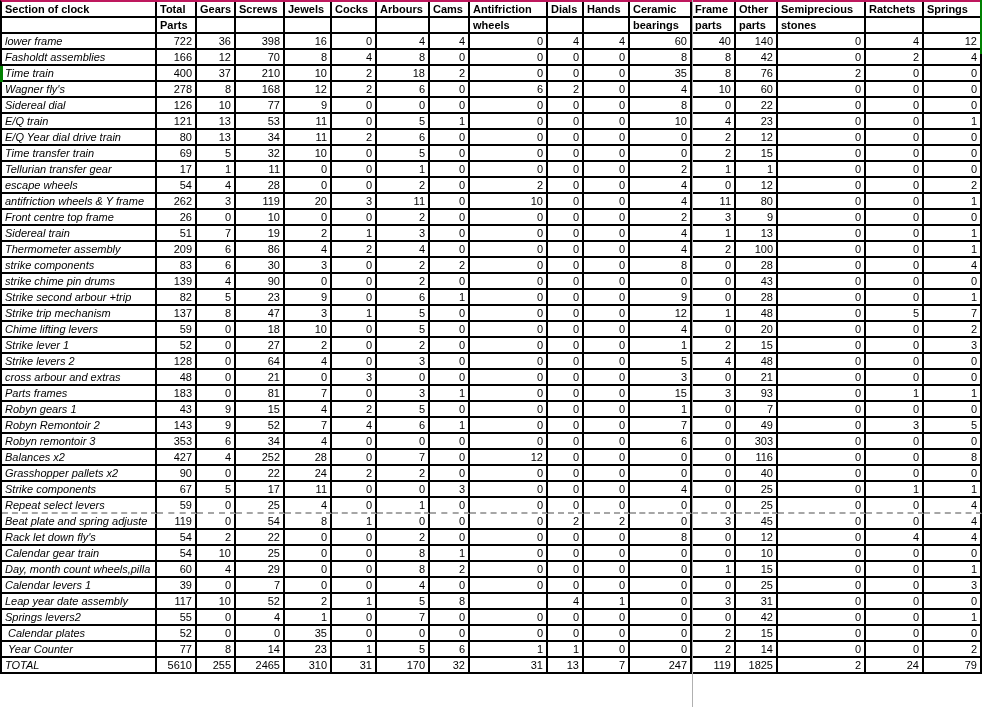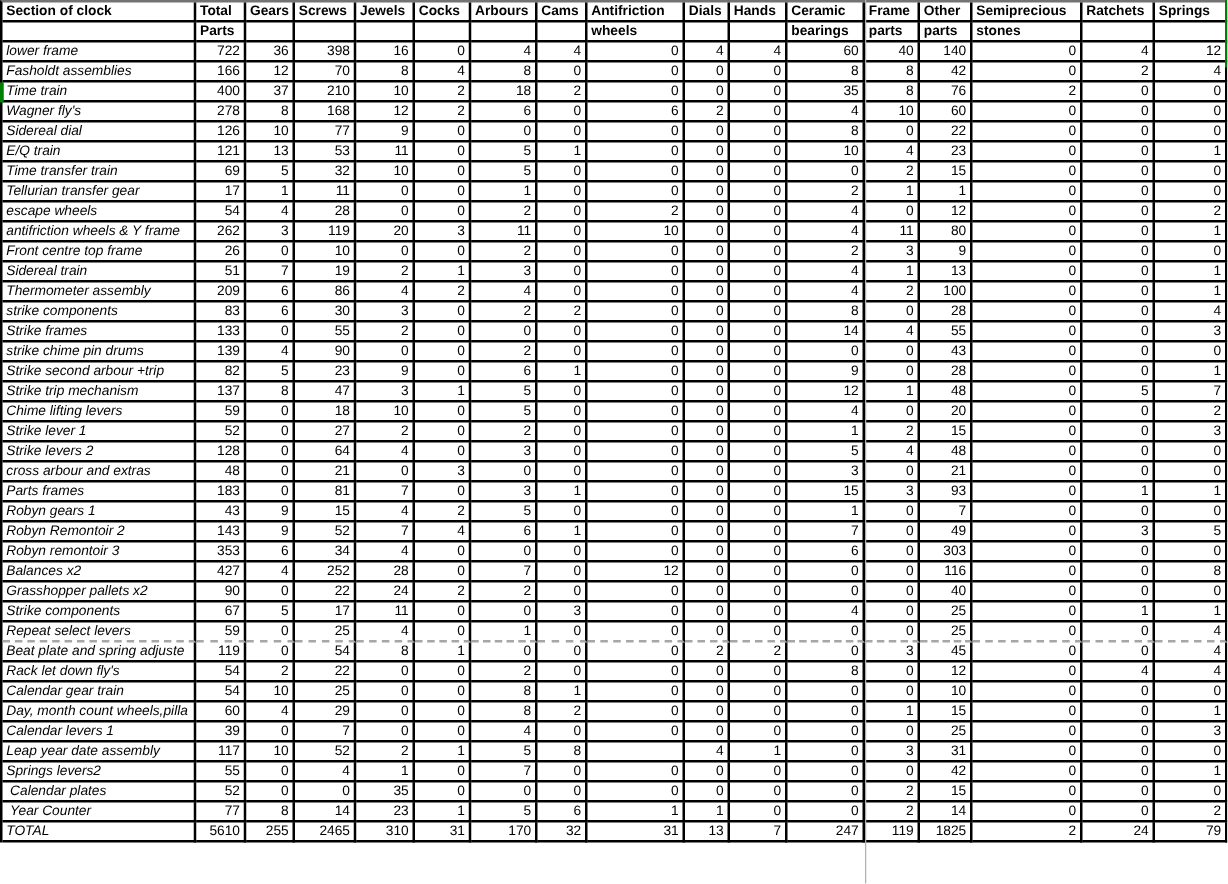--- a/index.html
+++ b/index.html
@@ -1,19 +1,19 @@
 <!DOCTYPE html>
 <html><head>
 <meta charset="utf-8">
 <style>
   html,body{margin:0;padding:0;background:#ffffff;}
   body{width:982px;height:707px;font-family:"Liberation Sans",sans-serif;}
   #sheet{position:relative;width:982px;height:707px;overflow:hidden;background:#fff;}
   table{table-layout:fixed;width:982px;box-sizing:border-box;border-spacing:0;
-        border-left:2px solid #000;border-top:2px solid #737373;}
+        border-left:2px solid #000;border-top:2px solid #be185d;}
   th,td{box-sizing:border-box;height:16px;border-right:2px solid #000;border-bottom:2px solid #000;
         font-size:11px;line-height:13px;padding:0 3px;overflow:hidden;white-space:nowrap;vertical-align:middle;}
   th{font-weight:bold;text-align:left;}
   td.lbl{text-align:left;font-style:italic;}
   td.num, th.num{text-align:right;}
   tr.pb td{border-bottom:2px dashed #a6a6a6;margin-top:34px;}
   .overlay{position:absolute;pointer-events:none;}
   #pb-vline{left:692px;top:0;width:1px;height:707px;}
   #green-row-marker{left:0;top:66px;width:3px;height:16px;}
   #green-top-right{right:0;top:0;width:2px;height:54px;}
@@ -191,20 +191,39 @@
           <td class="num">0</td>
           <td class="num">0</td>
           <td class="num">10</td>
           <td class="num">4</td>
           <td class="num">23</td>
           <td class="num">0</td>
           <td class="num">0</td>
           <td class="num">1</td>
         </tr>
         <tr>
+          <td class="lbl">E/Q Year dial drive train</td>
+          <td class="num">80</td>
+          <td class="num">13</td>
+          <td class="num">34</td>
+          <td class="num">11</td>
+          <td class="num">2</td>
+          <td class="num">6</td>
+          <td class="num">0</td>
+          <td class="num">0</td>
+          <td class="num">0</td>
+          <td class="num">0</td>
+          <td class="num">0</td>
+          <td class="num">2</td>
+          <td class="num">12</td>
+          <td class="num">0</td>
+          <td class="num">0</td>
+          <td class="num">0</td>
+        </tr>
+        <tr>
           <td class="lbl">Time transfer train</td>
           <td class="num">69</td>
           <td class="num">5</td>
           <td class="num">32</td>
           <td class="num">10</td>
           <td class="num">0</td>
           <td class="num">5</td>
           <td class="num">0</td>
           <td class="num">0</td>
           <td class="num">0</td>
@@ -341,39 +360,20 @@
           <td class="num">2</td>
           <td class="num">0</td>
           <td class="num">0</td>
           <td class="num">0</td>
           <td class="num">8</td>
           <td class="num">0</td>
           <td class="num">28</td>
           <td class="num">0</td>
           <td class="num">0</td>
           <td class="num">4</td>
-        </tr>
-        <tr>
-          <td class="lbl">Strike frames</td>
-          <td class="num">133</td>
-          <td class="num">0</td>
-          <td class="num">55</td>
-          <td class="num">2</td>
-          <td class="num">0</td>
-          <td class="num">0</td>
-          <td class="num">0</td>
-          <td class="num">0</td>
-          <td class="num">0</td>
-          <td class="num">0</td>
-          <td class="num">14</td>
-          <td class="num">4</td>
-          <td class="num">55</td>
-          <td class="num">0</td>
-          <td class="num">0</td>
-          <td class="num">3</td>
         </tr>
         <tr>
           <td class="lbl">strike chime pin drums</td>
           <td class="num">139</td>
           <td class="num">4</td>
           <td class="num">90</td>
           <td class="num">0</td>
           <td class="num">0</td>
           <td class="num">2</td>
           <td class="num">0</td>

